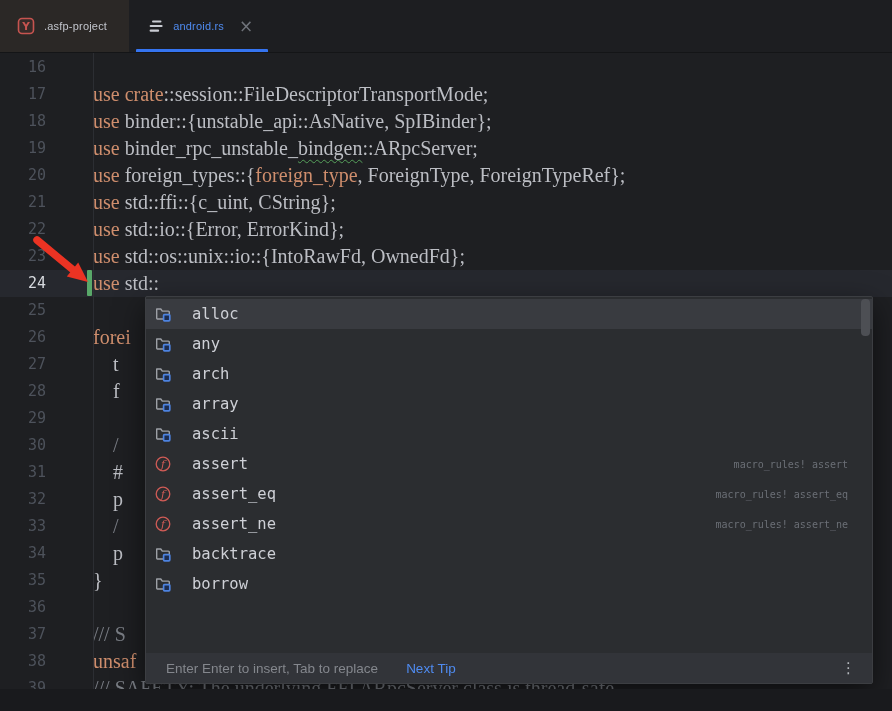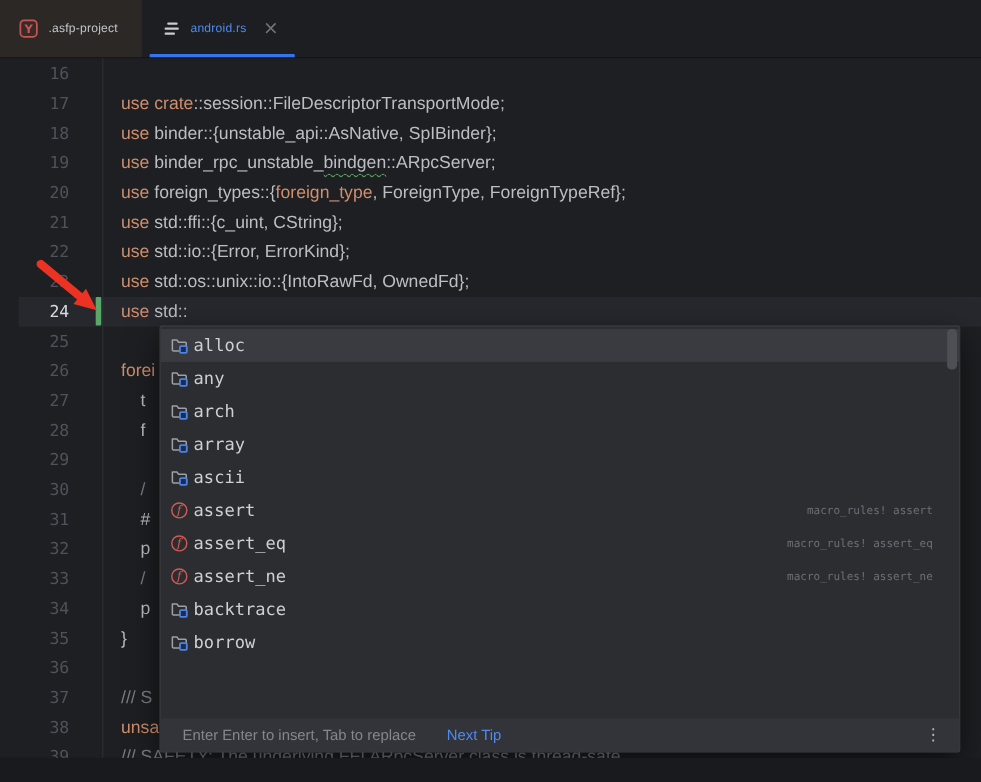--- a/index.html
+++ b/index.html
@@ -19,47 +19,47 @@
                     background:var(--tab-underline); border-radius:1px 1px 0 0; }
   .tab .close { color:var(--close-gray); font-size:17px; line-height:1; margin-left:6px;
                 font-family:"DejaVu Sans",sans-serif; }
   .yicon { width:18px; height:18px; flex:0 0 18px; }
   .rusticon { width:18px; height:18px; flex:0 0 18px; }
 
   
   .editor { position:absolute; left:0; top:53px; width:892px; height:658px;
             background:var(--editor-bg); }
   .lines { position:absolute; inset:0; padding-top:1px; }
-  .line-row { display:flex; height:27px; line-height:27px; white-space:pre;margin-left:17px; }
+  .line-row { display:flex; height:27px; line-height:27px; white-space:pre; }
   .line-row.current { background:var(--current-line); }
   .gutter-num { width:46px; text-align:right; font-family:"DejaVu Sans Mono",monospace;
                 font-size:15px; color:var(--line-number); flex:0 0 46px; }
   .line-row.current .gutter-num { color:var(--line-number-active); }
   .gutter-spacer { width:47px; flex:0 0 47px; }
-  .code-text { font-family:Liberation Sans, sans-serif; font-size:16px;
+  .code-text { font-family:Liberation Serif, serif; font-size:20px;
                color:var(--code-text); white-space:pre; }
   .seg-kw  { color:var(--keyword-orange); }
   .seg-mac { color:var(--keyword-orange); }
   .seg-txt { color:var(--code-text); }
   .seg-cmt { color:var(--comment-gray); }
   .seg-sqg { color:var(--code-text);
              text-decoration-line:underline; text-decoration-style:wavy;
              text-decoration-color:var(--squiggle-green);
              text-decoration-thickness:1px; text-underline-offset:4px; }
   .gutter-border { position:absolute; left:93px; top:0; bottom:0; width:1px;
                    background:var(--gutter-border); }
   .change-bar { position:absolute; left:87px; top:217px; width:5px; height:26px;
                 background:var(--change-bar-green); border-radius:1px; z-index:3; }
 
   
   .popup { position:absolute; left:145px; top:296px; width:728px; z-index:10;
            background:var(--popup-bg); border:1px solid #3c3e42; border-radius:2px;
            box-shadow:0 10px 30px rgba(0,0,0,.55); }
   .pop-list { position:relative; height:356px; overflow:hidden; padding-top:2px; }
-  .pop-row { display:flex; align-items:center; height:30px; padding:0 10px 0 8px; gap:4px; }
+  .pop-row { display:flex; align-items:center; height:30px; padding:0 10px 0 8px; gap:20px; }
   .pop-row.selected { background:var(--popup-selected); }
   .pop-icon { width:18px; height:18px; flex:0 0 18px; display:flex; align-items:center; }
   .pop-label { font-family:"DejaVu Sans Mono",monospace; font-size:15.5px;
                color:var(--item-text); }
   .pop-detail { margin-left:auto; padding-right:14px; font-family:"DejaVu Sans Mono",monospace;
                 font-size:10px; color:var(--detail-gray); }
   .scroll-thumb { position:absolute; right:2px; top:2px; width:9px; height:37px;
                   background:var(--scrollbar); border-radius:4px; }
   .pop-footer { height:30px; background:var(--popup-footer-bg); display:flex;
                 align-items:center; padding:0 12px 0 20px; }

